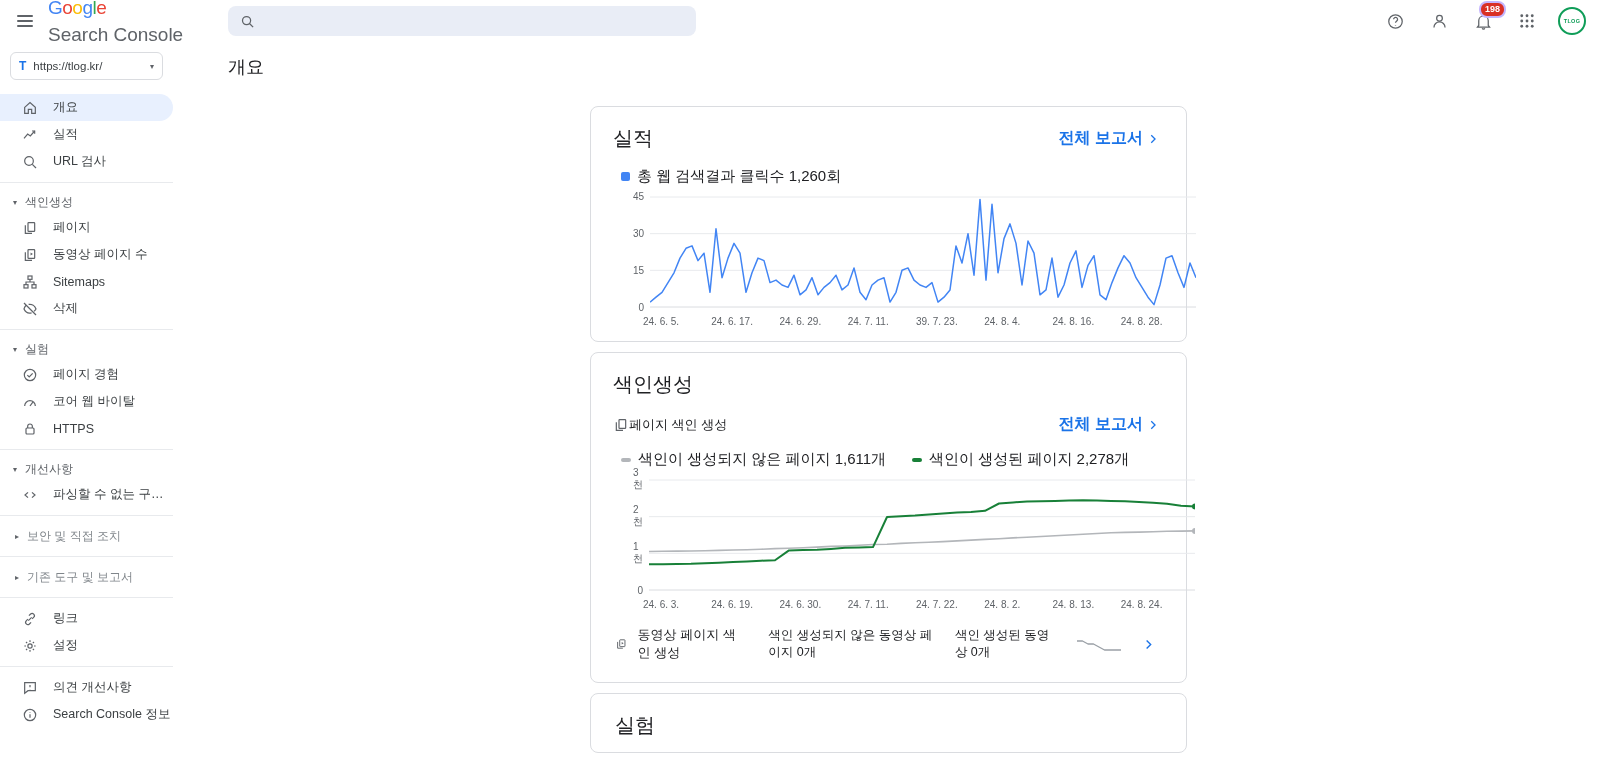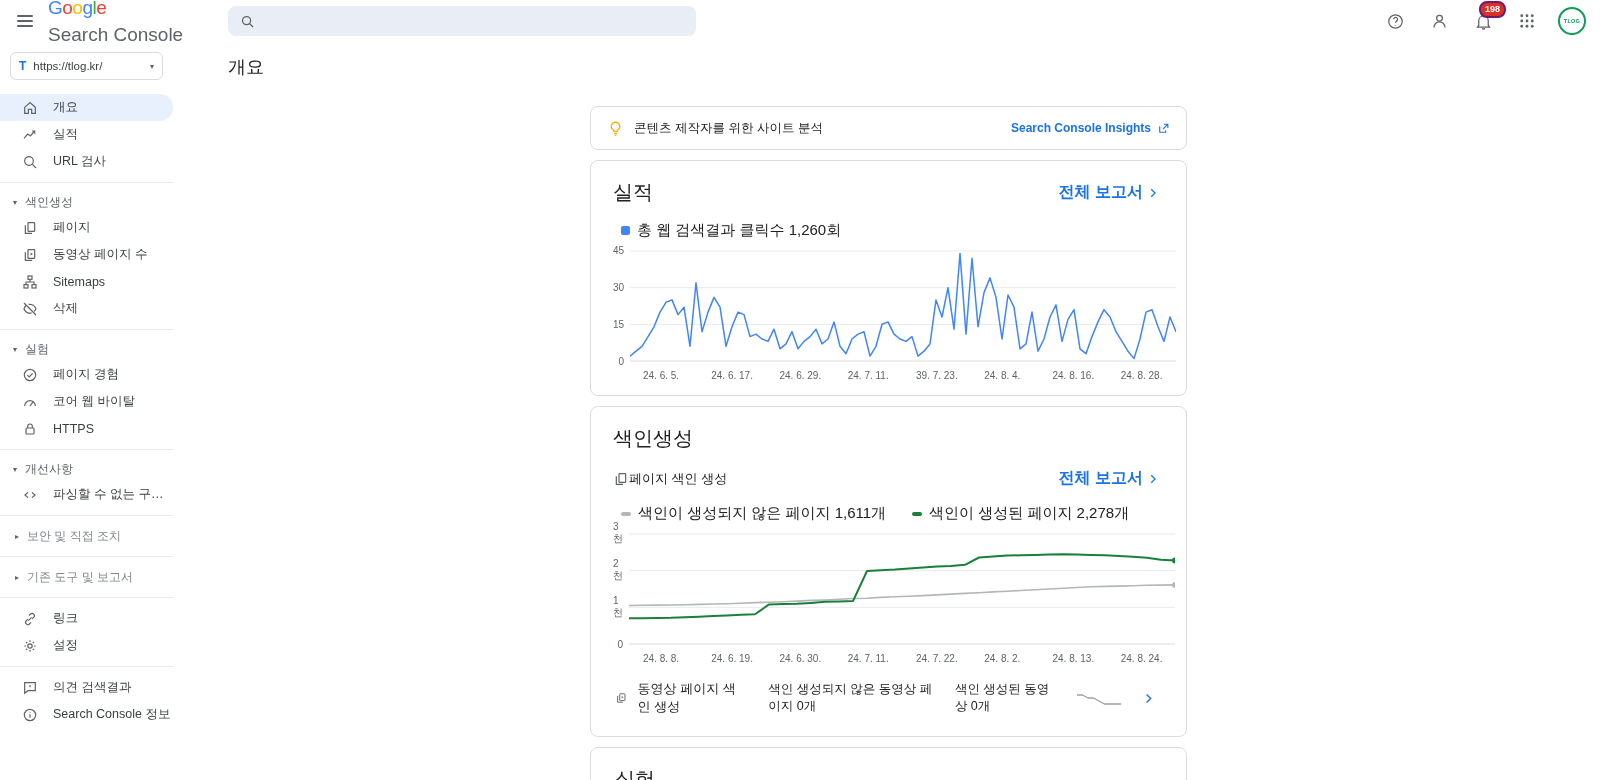--- a/index.html
+++ b/index.html
@@ -15,21 +15,21 @@
   .menu-btn { width:38px; height:38px; display:flex; align-items:center; justify-content:center; cursor:pointer; background:none; border:none; }
   .menu-btn .bars span { display:block; width:16px; height:2px; background:#5f6368; margin:3px 0; border-radius:1px; }
   .logo { display:flex; align-items:baseline; gap:5px; margin-left:4px;flex-direction:column; }
   .logo .google { font-size:19px; letter-spacing:-0.5px; }
   .logo .product { font-size:19px; color:#5f6368; }
   .search { position:absolute; left:228px; top:6px; width:468px; height:30px; background:#e9edf6; border-radius:8px; display:flex; align-items:center; padding:0 12px; gap:10px; }
   .search input { flex:1; border:none; background:transparent; outline:none; font-size:12px; color:#3c4043; font-family:inherit; }
   .search input::placeholder { color:#5f6368; opacity:1; }
   .topbar-right { margin-left:auto; display:flex; align-items:center; gap:18px; padding-right:14px; }
   .icon-btn { position:relative; width:26px; height:26px; display:flex; align-items:center; justify-content:center; background:none; border:none; cursor:pointer; }
-  .badge { position:absolute; top:-7px; right:-10px; background:#d93025; color:#fff; font-size:9px; line-height:1; padding:2px 4px; border-radius:8px; border:2px solid #701a75; font-weight:bold; }
+  .badge { position:absolute; top:-7px; right:-10px; background:#d93025; color:#fff; font-size:9px; line-height:1; padding:2px 4px; border-radius:8px; border:2px solid #c4b5fd; font-weight:bold; }
   .avatar { width:28px; height:28px; border-radius:50%; border:2px solid #0f9d58; display:flex; align-items:center; justify-content:center; font-size:5.5px; font-weight:bold; color:#0f9d58; letter-spacing:.3px; cursor:pointer; background:#fff; }
 
   
   .sidebar { position:absolute; left:0; top:42px; width:173px; height:738px; padding-top:10px; font-size:12.5px; color:#3c4043; overflow:hidden; background:#fff; }
   .property { margin:0 10px 14px 10px; height:28px; border:1px solid #dadce0; border-radius:6px; display:flex; align-items:center; padding:0 8px; gap:7px; font-size:11.5px; cursor:pointer; background:#fff; }
   .prop-fav { color:#1a73e8; font-weight:bold; font-size:12px; }
   .prop-caret { margin-left:auto; color:#5f6368; font-size:8px; }
   .sb-item { height:27px; display:flex; align-items:center; gap:15px; padding-left:22px; cursor:pointer; white-space:nowrap; }
   .sb-item svg { flex:none; }
   .sb-item.selected { background:#e8f0fe; border-radius:0 20px 20px 0; }
@@ -50,21 +50,21 @@
   .big-card { padding:18px 26px 14px 22px; }
   .card-head { display:flex; align-items:center; }
   .card-title { font-size:20px; font-weight:400; color:#202124; }
   .report-link { margin-left:auto; color:#1a73e8; font-size:16px; font-weight:bold; display:flex; align-items:center; gap:3px; cursor:pointer; }
   .sub-head { display:flex; align-items:center; gap:0; margin-top:16px; font-size:13px; }
   .legend { display:flex; gap:26px; margin:15px 0 10px 8px; font-size:15px; align-items:center; }
   .legend-item { display:flex; align-items:center; gap:7px; }
   .marker { width:10px; height:4px; border-radius:2px; display:inline-block; }
   .marker.square { height:9px; width:9px; border-radius:2px; }
 
-  .chart-wrap { display:flex; gap:6px; margin-top:4px; }
+  .chart-wrap { display:flex; gap:6px; margin-top:4px;margin-left:20px; }
   .y-labels { width:24px; height:112px; display:flex; flex-direction:column; justify-content:space-between; align-items:flex-end; font-size:10px; color:#5f6368; }
   .y-labels span { height:0; display:flex; align-items:center; }
   .plot { width:546px; }
   .x-labels { display:flex; margin-top:7px; margin-left:30px; width:546px; font-size:10px; color:#5f6368; }
   .x-labels span { flex:1; white-space:nowrap; }
 
   .video-row { display:flex; align-items:center; padding:16px 4px 6px 2px; font-size:12.5px; gap:10px; }
   .video-row .vlabel { font-size:13px; }
   .vspacer { flex:1; }
   .spark { width:44px; height:14px; }
@@ -272,50 +272,36 @@
     <span>설정</span>
   </div>
 
   <hr class="sb-divider">
 
   <div class="sb-item">
     <svg width="16" height="16" viewBox="0 0 24 24" fill="none" stroke="#5f6368" stroke-width="1.8">
         <path d="M4 4h16v12H9l-5 4z"></path>
         <path d="M12 7.5v3.5M12 13.5v.5"></path>
       </svg>
-    <span>의견 검색결과</span>
+    <span>의견 개선사항</span>
   </div>
   <div class="sb-item">
     <svg width="16" height="16" viewBox="0 0 24 24" fill="none" stroke="#5f6368" stroke-width="1.8">
         <circle cx="12" cy="12" r="8.5"></circle>
         <path d="M12 11v5M12 8v.5"></path>
       </svg>
     <span>Search Console 정보</span>
   </div>
 </nav>
 
 <main class="content">
   <h1 class="page-title">개요</h1>
 
   <div class="cards">
 
-    <section class="card insights">
-      <svg width="17" height="17" viewBox="0 0 24 24" fill="none" stroke="#f9ab00" stroke-width="1.8">
-          <path d="M12 3a6 6 0 00-3.4 10.9c.8.6 1 1.3 1 2.1h4.8c0-.8.2-1.5 1-2.1A6 6 0 0012 3z"></path>
-          <path d="M9.8 19h4.4M10.6 21.3h2.8"></path>
-        </svg>
-      <span>콘텐츠 제작자를 위한 사이트 분석</span>
-      <a class="insights-link">
-        <span>Search Console Insights</span>
-        <svg width="13" height="13" viewBox="0 0 24 24" fill="none" stroke="#1a73e8" stroke-width="2">
-            <path d="M5 8v11h11v-4"></path>
-            <path d="M13 4h7v7M20 4l-9 9"></path>
-          </svg>
-      </a>
-    </section>
 
     <section class="card big-card">
       <div class="card-head">
         <h2 class="card-title">실적</h2>
         <a class="report-link">
           <span>전체 보고서</span>
           <svg width="14" height="14" viewBox="0 0 24 24" fill="none" stroke="#1a73e8" stroke-width="2.2">
               <path d="M9 5.5l6.5 6.5L9 18.5"></path>
             </svg>
         </a>
@@ -396,21 +382,21 @@
               <line x1="0" x2="546" y1="74.33333333333333" y2="74.33333333333333" stroke="#e8eaed"></line>
               <line x1="0" x2="546" y1="111" y2="111" stroke="#dadce0"></line>
               <polyline points="0.0,72.5 14.0,72.3 28.0,72.1 42.0,72.0 56.0,71.8 70.0,71.4 84.0,71.0 98.0,70.7 112.0,70.3 126.0,69.6 140.0,69.2 154.0,68.8 168.0,68.1 182.0,67.4 196.0,67.0 210.0,66.3 224.0,65.5 238.0,65.2 252.0,64.4 266.0,63.7 280.0,63.3 294.0,62.6 308.0,61.9 322.0,61.1 336.0,60.4 350.0,59.7 364.0,58.9 378.0,58.2 392.0,57.5 406.0,56.7 420.0,56.0 434.0,55.3 448.0,54.5 462.0,53.8 476.0,53.4 490.0,53.1 504.0,52.7 518.0,52.3 532.0,52.1 546.0,51.9" fill="none" stroke="#b3b6ba" stroke-width="1.6" stroke-linejoin="round"></polyline>
               <circle cx="546" cy="51.93" r="3" fill="#b3b6ba"></circle>
               <polyline points="0.0,85.3 14.0,85.2 28.0,85.0 42.0,84.8 56.0,84.2 70.0,83.7 84.0,83.1 98.0,82.4 112.0,81.7 126.0,81.3 140.0,71.4 154.0,71.0 168.0,70.7 182.0,69.9 196.0,68.8 210.0,68.5 224.0,68.1 238.0,38.0 252.0,37.3 266.0,36.6 280.0,35.5 294.0,34.4 308.0,33.6 322.0,32.9 336.0,31.8 350.0,24.5 364.0,23.4 378.0,22.6 392.0,22.3 406.0,21.9 420.0,21.5 434.0,21.2 448.0,21.5 462.0,21.9 476.0,22.3 490.0,23.0 504.0,23.7 518.0,24.8 532.0,26.7 546.0,27.5" fill="none" stroke="#188038" stroke-width="2" stroke-linejoin="round"></polyline>
               <circle cx="546" cy="27.473333333333343" r="3" fill="#188038"></circle>
             </svg>
           </div>
       </div>
       <div class="x-labels">
-          <span>24. 8. 8.</span>
+          <span>24. 6. 3.</span>
           <span>24. 6. 19.</span>
           <span>24. 6. 30.</span>
           <span>24. 7. 11.</span>
           <span>24. 7. 22.</span>
           <span>24. 8. 2.</span>
           <span>24. 8. 13.</span>
           <span>24. 8. 24.</span>
         </div>
 
       <div class="video-row">

